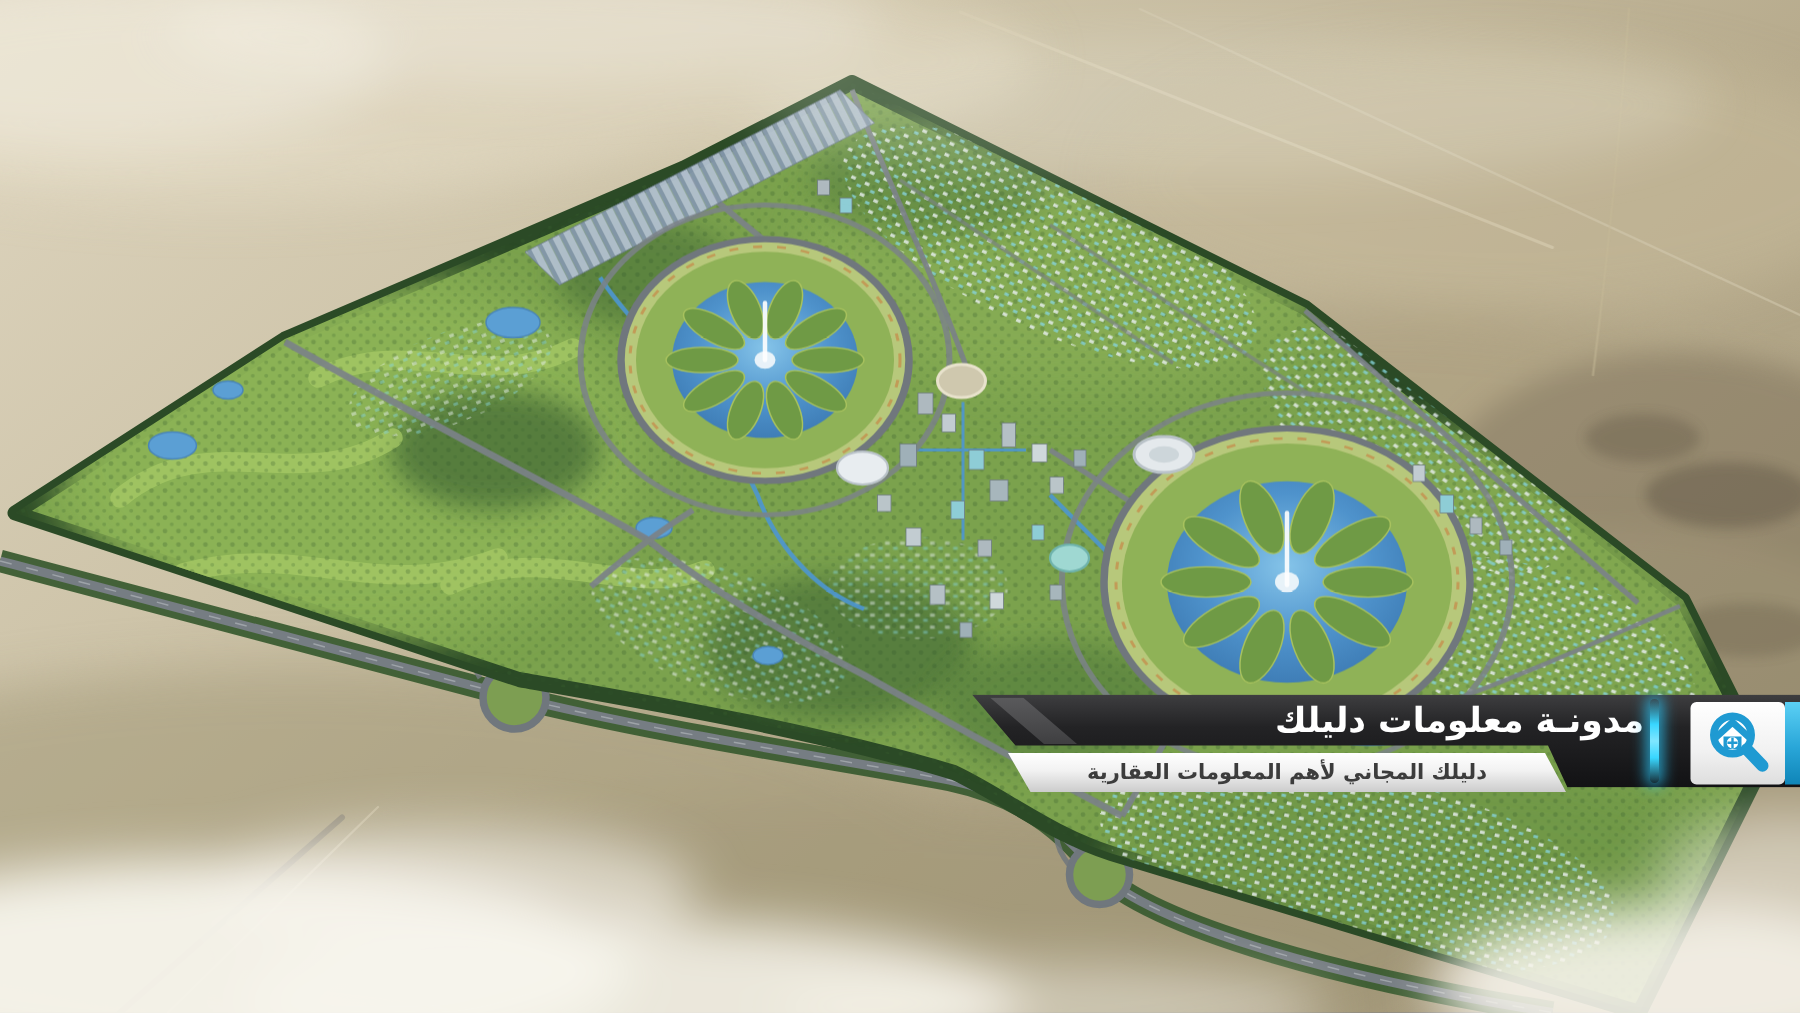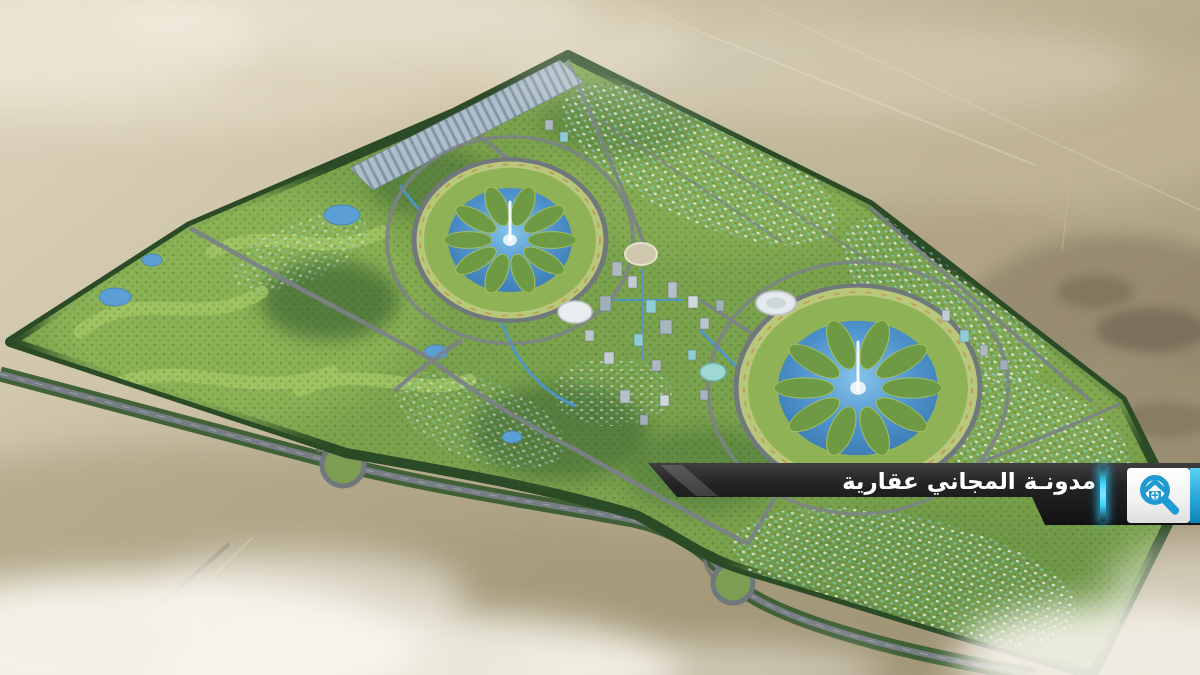--- a/index.html
+++ b/index.html
@@ -273,21 +273,24 @@
     <ellipse cx="1120" cy="658" rx="165" ry="55" opacity=".9"></ellipse>
     <ellipse cx="1190" cy="582" rx="85" ry="40" opacity=".5"></ellipse>
     <ellipse cx="60" cy="40" rx="200" ry="60" opacity=".4"></ellipse>
     <ellipse cx="350" cy="18" rx="240" ry="42" opacity=".35"></ellipse>
     <ellipse cx="820" cy="70" rx="320" ry="50" opacity=".22"></ellipse>
   </g>
 </svg>
 
 <div id="banner-bar" class="abs"></div>
 <div id="banner-accent" class="abs"></div>
-<div id="banner-title" class="abs">مدونـة المجاني عقارية</div>
+<div id="banner-strip" class="abs">
+  <span id="banner-subtitle">دليلك المجاني لأهم المعلومات العقارية</span>
+</div>
+<div id="banner-title" class="abs">مدونـة معلومات دليلك</div>
 <div id="glow-line" class="abs"></div>
 <div id="logo-box" class="abs">
   <svg width="48" height="48" viewBox="0 0 48 48">
     <circle cx="20" cy="18" r="12.5" fill="#ffffff" stroke="#1f9ad2" stroke-width="5"></circle>
     <line x1="29.5" y1="27.5" x2="40" y2="38.5" stroke="#1f9ad2" stroke-width="8" stroke-linecap="round"></line>
     <path d="M9,19.5 L20,9.5 L31,19.5" fill="none" stroke="#1f9ad2" stroke-width="4.6" stroke-linecap="round" stroke-linejoin="round"></path>
     <path d="M14,19 h12 v8.5 h-12 z" fill="#1f9ad2"></path>
     <circle cx="20" cy="23.2" r="3.8" fill="#ffffff"></circle>
     <path d="M20,19.6 v7.2 M16.6,23.2 h6.8" stroke="#1f9ad2" stroke-width="1.6"></path>
   </svg>

